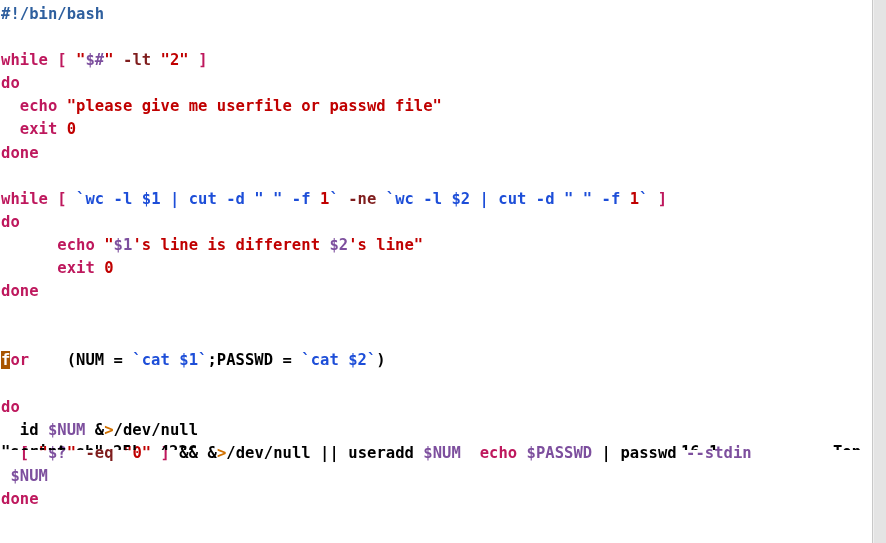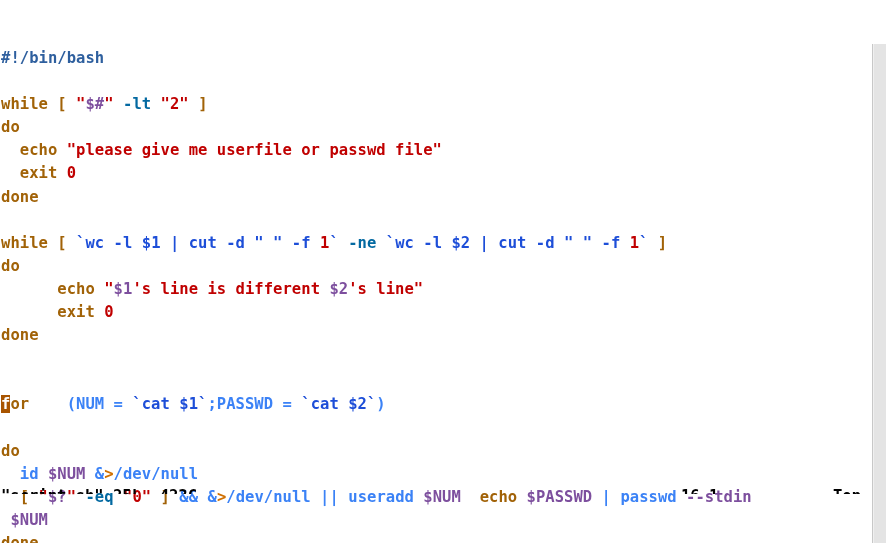--- a/index.html
+++ b/index.html
@@ -11,21 +11,20 @@
     width: 886px;
     height: 543px;
     overflow: hidden;
     font-family: "DejaVu Sans Mono", "Liberation Mono", monospace;
   }
   #screen {
     position: relative;
     width: 886px;
     height: 450px;
     background: #ffffff;
-    margin-top: 44px;
   }
   
   #editor {
     position: absolute;
     left: 0;
     top: 0;
     width: 872px;
     height: 520px;
     padding: 3px 0 0 0;
     box-sizing: border-box;
@@ -37,28 +36,28 @@
     white-space: pre;
     overflow: hidden;
   }
   .ln {
     height: 23.1px;
     white-space: pre;
     padding-left: 1px;
   }
   
   .t-comment  { color: #2e5f9e; }
-  .t-keyword  { color: #a16207; }
+  .t-keyword  { color: #be185d; }
   .t-string   { color: #c00000; }
   .t-number   { color: #c00000; }
   .t-var      { color: #7d4f9e; }
   .t-cmdsub   { color: #1d4ed8; }
-  .t-plain    { color: #3b82f6; }
+  .t-plain    { color: #000000; }
   .t-redir    { color: #d07000; }
-  .t-option   { color: #0369a1; }
+  .t-option   { color: #7f1d1d; }
 
   
   .cursor {
     background: #a85400;
     color: #ffffff;
   }
 
   
   #statusline {
     position: absolute;

